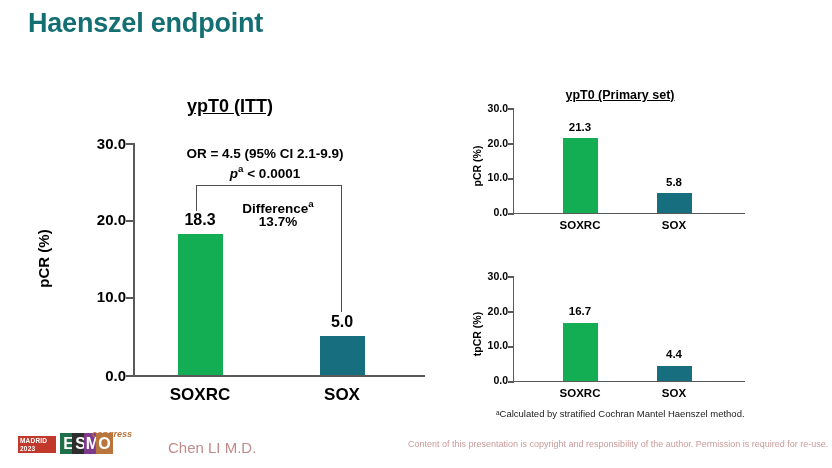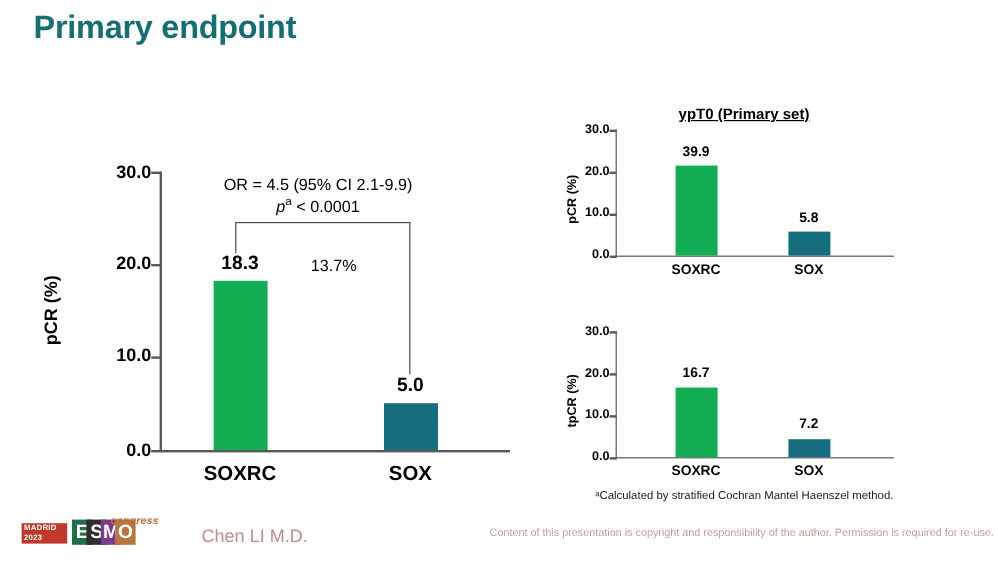--- a/index.html
+++ b/index.html
@@ -52,21 +52,21 @@
   
   #chart-main { left:0; top:0; width:450px; height:420px; }
   #chart-main .chart-title { left:150px; top:96px; width:160px; font-size:18px; }
   #chart-main .ytick-label { font-size:15px; width:56px; }
   #chart-main .xtick-label { font-size:17px; width:120px; }
   #chart-main .ylabel  { font-size:15px; }
   #chart-main .bar-value { font-size:16px; width:70px; }
 
   
   .annot {
-    position:absolute; text-align:center; font-weight:normal;
+    position:absolute; text-align:center; font-weight:bold;
     color:#000; white-space:nowrap;
   }
   #or-text   { left:170px; top:146px; width:190px; font-size:13.5px; }
   #p-text    { left:170px; top:163px; width:190px; font-size:13.5px; }
   #p-text i  { font-style:italic; }
   #diff-label{ left:218px; top:198px; width:120px; font-size:13.5px; }
   #diff-value{ left:218px; top:214px; width:120px; font-size:13.5px; }
   sup { font-size:0.72em; vertical-align:super; }
 
   
@@ -111,24 +111,25 @@
     line-height:21px; font-family:"Liberation Sans", sans-serif;
   }
   #esmo-congress {
     position:absolute; left:74px; top:-1px; font-size:9px;
     font-weight:bold; color:#B8763E; font-style:italic;
   }
 </style>
 </head>
 <body>
 
-<div id="slide-title">Primary endpoint</div>
+<div id="slide-title">Haenszel endpoint</div>
 
 <div id="chart-main" class="chart">
 
+  <div class="chart-title">ypT0 (ITT)</div>
 
   <div class="ylabel" style="left:8px; top:250px; width:70px;">pCR (%)</div>
 
   <div class="ytick-label" style="left:70px; top:135px;">30.0</div>
   <div class="ytick-label" style="left:70px; top:211px;">20.0</div>
   <div class="ytick-label" style="left:70px; top:288px;">10.0</div>
   <div class="ytick-label" style="left:70px; top:367px;">0.0</div>
 
   <div class="axis-line" style="left:133px; top:143px; width:1.6px; height:233px;"></div>
   <div class="axis-line" style="left:133px; top:375px; width:292px; height:1.6px;"></div>
@@ -150,20 +151,23 @@
 
   <div class="annot" id="or-text">OR = 4.5 (95% CI 2.1-9.9)</div>
   <div class="annot" id="p-text">
     <i>p</i><sup>a</sup><span> &lt; 0.0001</span>
   </div>
 
   <div class="br-seg" style="left:196px; top:185px; width:146px; height:1.4px;"></div>
   <div class="br-seg" style="left:196px; top:185px; width:1.4px; height:26px;"></div>
   <div class="br-seg" style="left:341px; top:185px; width:1.4px; height:127px;"></div>
 
+  <div class="annot" id="diff-label">
+    <span>Difference</span><sup>a</sup>
+  </div>
   <div class="annot" id="diff-value">13.7%</div>
 </div>
 
 <div id="chart-tr" class="chart chart-sm">
 
   <div class="chart-title" style="left:75px; top:8px; width:190px;">ypT0 (Primary set)</div>
 
   <div class="ylabel" style="left:-3px; top:80px; width:60px;">pCR (%)</div>
 
   <div class="ytick-label" style="left:18px; top:22px;">30.0</div>
@@ -176,21 +180,21 @@
 
   <div class="tick" style="left:58px; top:28px; width:6px;"></div>
   <div class="tick" style="left:58px; top:63px; width:6px;"></div>
   <div class="tick" style="left:58px; top:98px; width:6px;"></div>
   <div class="tick" style="left:58px; top:133px; width:6px;"></div>
 
   <div class="bar" style="left:113px; top:58.4px; width:35px; height:74.6px; background:#13AD53;"></div>
 
   <div class="bar" style="left:207px; top:112.7px; width:35px; height:20.3px; background:#176E7E;"></div>
 
-  <div class="bar-value" style="left:100px; top:41px;">39.9</div>
+  <div class="bar-value" style="left:100px; top:41px;">21.3</div>
   <div class="bar-value" style="left:194px; top:96px;">5.8</div>
 
   <div class="xtick-label" style="left:85px; top:139px;">SOXRC</div>
   <div class="xtick-label" style="left:179px; top:139px;">SOX</div>
 </div>
 
 <div id="chart-br" class="chart chart-sm">
 
 
   <div class="ylabel" style="left:-5px; top:80px; width:64px;">tpCR (%)</div>
@@ -206,21 +210,21 @@
   <div class="tick" style="left:58px; top:28px; width:6px;"></div>
   <div class="tick" style="left:58px; top:63px; width:6px;"></div>
   <div class="tick" style="left:58px; top:98px; width:6px;"></div>
   <div class="tick" style="left:58px; top:133px; width:6px;"></div>
 
   <div class="bar" style="left:113px; top:74.5px; width:35px; height:58.5px; background:#13AD53;"></div>
 
   <div class="bar" style="left:207px; top:117.6px; width:35px; height:15.4px; background:#176E7E;"></div>
 
   <div class="bar-value" style="left:100px; top:57px;">16.7</div>
-  <div class="bar-value" style="left:194px; top:100px;">7.2</div>
+  <div class="bar-value" style="left:194px; top:100px;">4.4</div>
 
   <div class="xtick-label" style="left:85px; top:139px;">SOXRC</div>
   <div class="xtick-label" style="left:179px; top:139px;">SOX</div>
 </div>
 
 <div id="footnote">ᵃCalculated by stratified Cochran Mantel Haenszel method.</div>
 
 <div id="presenter">Chen LI M.D.</div>
 <div id="copyright">Content of this presentation is copyright and responsibility of the author. Permission is required for re-use.</div>
 

